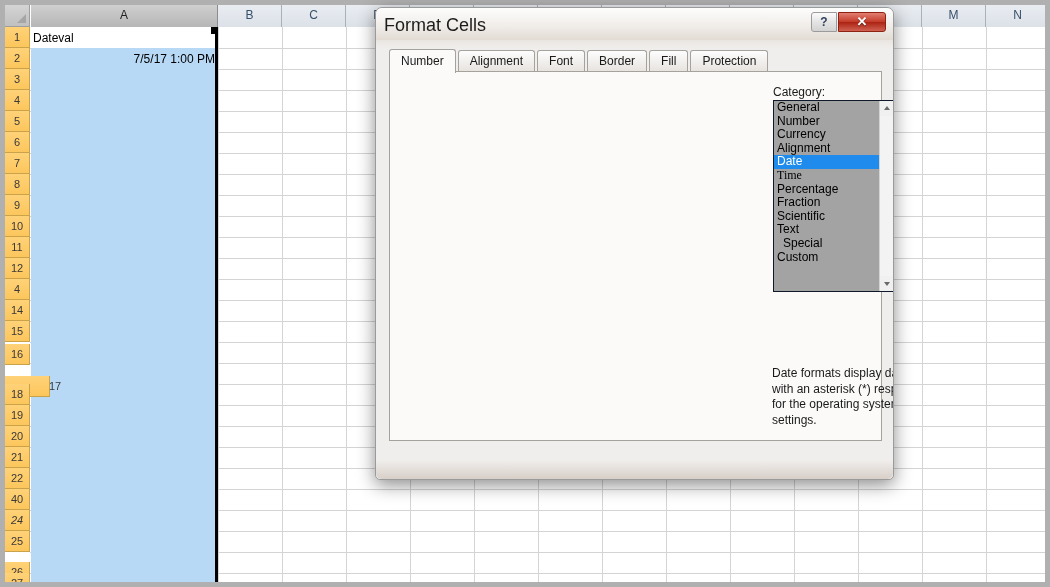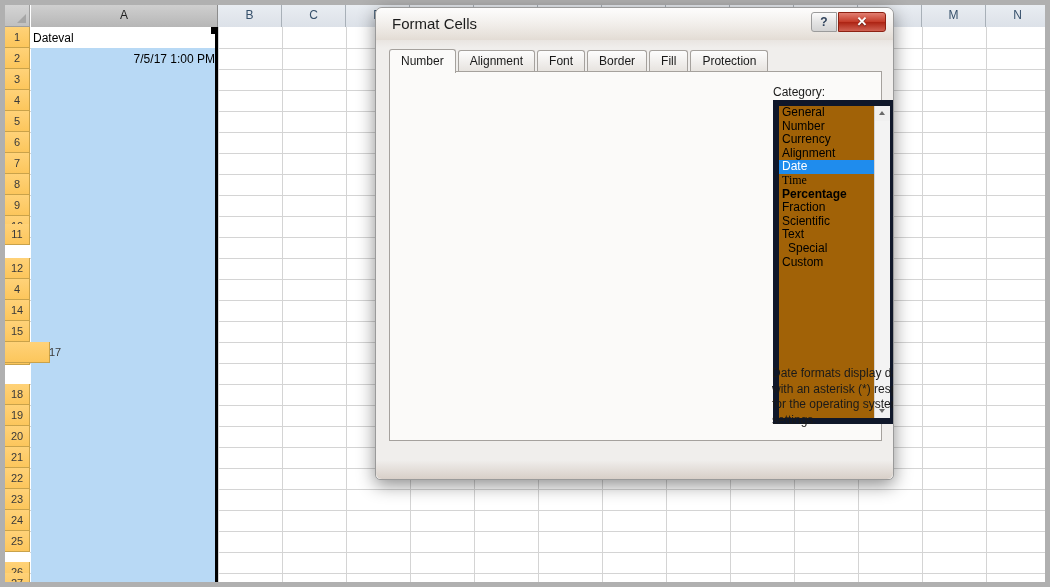--- a/index.html
+++ b/index.html
@@ -176,23 +176,23 @@
     position: absolute;
     left: 0; top: 0;
     width: 100%;
     height: 32px;
     background: linear-gradient(to bottom, rgba(255,255,255,0.85), rgba(242,238,233,0.5) 55%, rgba(223,215,206,0.65));
     border-radius: 6px 6px 0 0;
     box-sizing: border-box;
   }
   .dlg-title {
     position: absolute;
-    left: 16px;
+    left: 8px;
     top: 7px;
-    font-size: 15px;
+    font-size: 18px;
     color: #1c1c1c;
   }
   .titlebtn {
     position: absolute;
     top: 4px;
     height: 20px;
     border: 1px solid #9b9b9b;
     box-sizing: border-box;
     cursor: pointer;
   }
@@ -268,23 +268,23 @@
     font-size: 12px;
     color: #1a1a1a;
   }
 
   
   #category-list {
     position: absolute;
     left: 397px;
     top: 92px;
     width: 123px;
-    height: 324px;
-    background: #a16207;
-    border: 6px solid #0f172a;
+    height: 192px;
+    background: #a3a3a3;
+    border: 1px solid #0f172a;
     box-sizing: border-box;
     overflow: hidden;
   }
   #category-list .opt {
     height: 13.6px;
     line-height: 13.6px;
     padding-left: 3px;
     font-size: 12px;
     color: #000;
     white-space: nowrap;
@@ -406,34 +406,34 @@
       <div class="rowhead sel" style="top: 27px;">1</div>
       <div class="rowhead sel" style="top: 48px;">2</div>
       <div class="rowhead sel" style="top: 69px;">3</div>
       <div class="rowhead sel" style="top: 90px;">4</div>
       <div class="rowhead sel" style="top: 111px;">5</div>
       <div class="rowhead sel" style="top: 132px;">6</div>
       <div class="rowhead sel" style="top: 153px;">7</div>
       <div class="rowhead sel" style="top: 174px;">8</div>
       <div class="rowhead sel" style="top: 195px;">9</div>
       <div class="rowhead sel" style="top: 216px;">10</div>
-      <div class="rowhead sel" style="top: 224px;">11</div>
+      <div class="rowhead sel" style="top: 237px;">11</div>
       <div class="rowhead sel" style="top: 258px;">12</div>
       <div class="rowhead sel" style="top: 279px;">4</div>
       <div class="rowhead sel" style="top: 300px;">14</div>
       <div class="rowhead sel" style="top: 321px;">15</div>
       <div class="rowhead sel" style="top: 344px;">16</div>
-      <div class="rowhead sel" style="top: 342px; padding-left: 44px;">17</div>
+      <div class="rowhead sel" style="top: 376px; padding-left: 44px;">17</div>
       <div class="rowhead sel" style="top: 384px;">18</div>
       <div class="rowhead sel" style="top: 405px;">19</div>
       <div class="rowhead sel" style="top: 426px;">20</div>
       <div class="rowhead sel" style="top: 447px;">21</div>
       <div class="rowhead sel" style="top: 468px;">22</div>
-      <div class="rowhead sel" style="top: 489px;">23</div>
-      <div class="rowhead sel" style="top: 510px;">24</div>
+      <div class="rowhead sel" style="top: 489px;">40</div>
+      <div class="rowhead sel" style="top: 510px; font-style: italic;">24</div>
       <div class="rowhead sel" style="top: 531px;">25</div>
       <div class="rowhead sel" style="top: 552px; margin-top: 10px;">26</div>
       <div class="rowhead sel" style="top: 573px;">27</div>
     </div>
   <div class="corner-box">
     <span class="corner-tri"></span>
   </div>
   <div class="sheet-top"></div>
   <div class="sheet-left"></div>
   <div class="sheet-right"></div>
@@ -463,21 +463,21 @@
     <span>Category:</span>
   </div>
   <div id="category-list">
     <div id="category-options">
         <div class="opt" style="width: 104px;">General</div>
         <div class="opt" style="width: 104px;">Number</div>
         <div class="opt" style="width: 104px;">Currency</div>
         <div class="opt" style="width: 104px;">Alignment</div>
         <div class="opt selected" style="width: 104px;">Date</div>
         <div class="opt" style="width: 104px; font-family: Liberation Serif, serif;">Time</div>
-        <div class="opt" style="width: 104px; font-weight: bold;">Percentage</div>
+        <div class="opt" style="width: 104px;">Percentage</div>
         <div class="opt" style="width: 104px;">Fraction</div>
         <div class="opt" style="width: 104px;">Scientific</div>
         <div class="opt" style="width: 104px;">Text</div>
         <div class="opt" style="width: 104px; margin-left: 6px;">Special</div>
         <div class="opt" style="width: 104px;">Custom</div>
       </div>
     <div class="cat-scroll">
       <div class="sb-arrow up">
           <i></i>
         </div>

